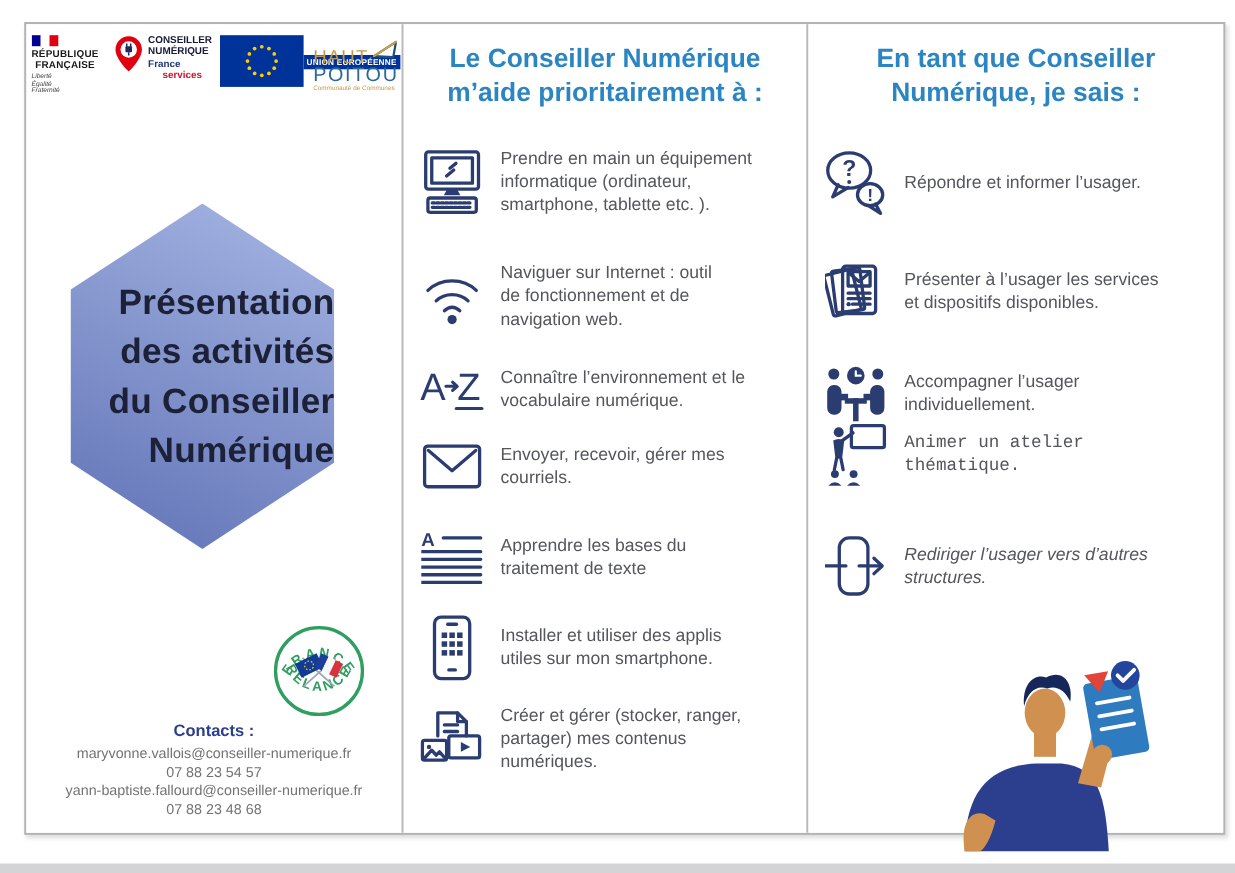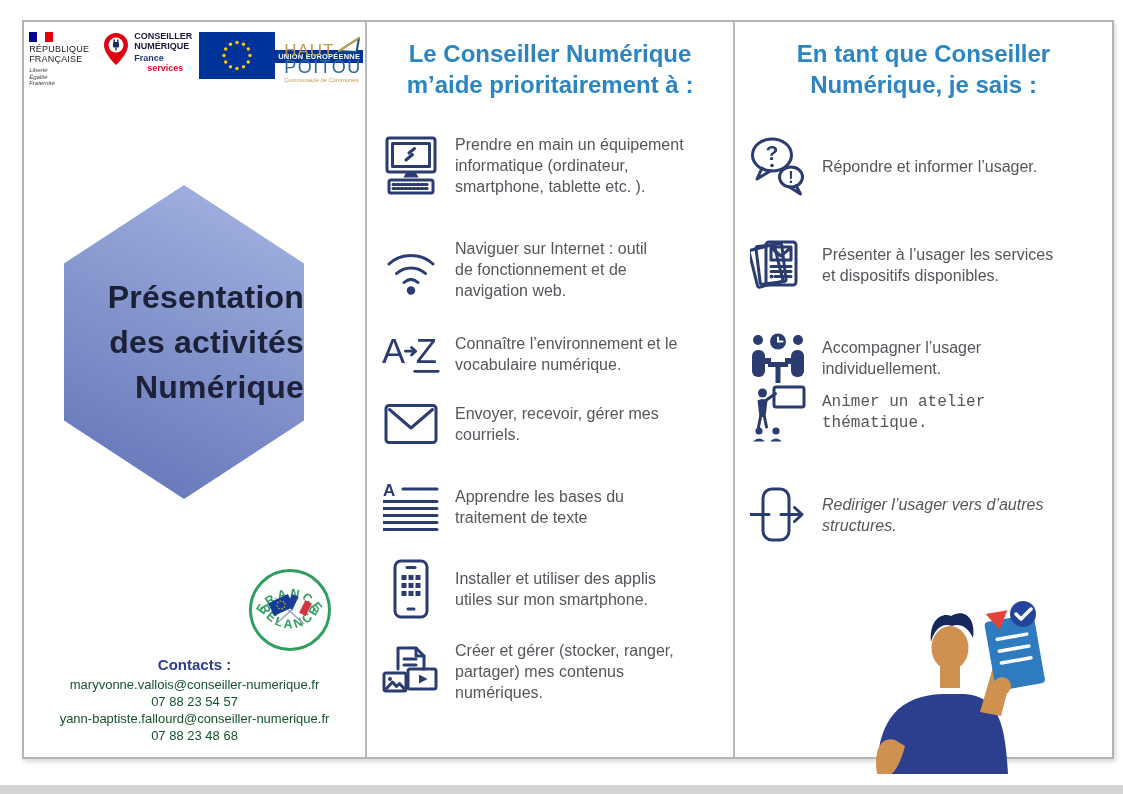--- a/index.html
+++ b/index.html
@@ -13,21 +13,21 @@
   .panel-middle{width:366px;border-right:2px solid #b9b9bc;}
   .panel-right{flex:1;}
   .pre{white-space:pre-line;}
 
   
   .logos-row{position:absolute;left:6px;top:10px;right:4px;display:flex;
              align-items:flex-start;justify-content:center;gap:7px;}
   .rf-block{width:78px;}
   .rf-flag{display:flex;height:10px;width:24px;margin-bottom:2px;}
   .rf-flag div{flex:1;}
-  .rf-title{font-size:9px;font-weight:normal;color:#1a1a1a;letter-spacing:.2px;line-height:10px;}
+  .rf-title{font-size:9px;font-weight:bold;color:#1a1a1a;letter-spacing:.2px;line-height:10px;text-align:center;}
   .rf-motto{font-size:6px;font-style:italic;color:#444;line-height:6.5px;margin-top:3px;}
   .logo-divider{width:1px;background:#cfcfcf;height:62px;margin-top:2px;}
   .cn-block{display:flex;gap:5px;align-items:flex-start;width:96px;}
   .cn-text{line-height:10px;}
   .cn-title{font-size:9px;font-weight:bold;color:#19193a;line-height:9.5px;}
   .cn-france{font-size:9px;font-weight:bold;color:#20387a;margin-top:2px;}
   .cn-services{font-size:9px;font-weight:bold;color:#d6102e;padding-left:13px;}
   .eu-block{width:78px;display:flex;flex-direction:row;align-items:center;}
   .eu-flag{width:76px;height:47px;background:#003399;display:flex;align-items:center;justify-content:center;}
   .eu-label{margin-top:2px;background:#003399;color:#fff;font-size:7.5px;font-weight:bold;
@@ -44,21 +44,21 @@
            background:linear-gradient(205deg,#a6b6e4 0%,#8495cd 48%,#6172b7 100%);
            display:flex;flex-direction:column;align-items:flex-end;justify-content:center;}
   .hex-line{font-size:32px;line-height:45px;font-weight:800;color:#1d2138;letter-spacing:.2px;}
 
   
   .relance{position:absolute;left:223px;top:545px;width:86px;height:86px;}
 
   
   .contacts{position:absolute;left:0;right:0;top:634px;text-align:center;}
   .contacts-label{font-size:15px;font-weight:bold;color:#2b3f8f;margin-bottom:3px;}
-  .contact-line{font-size:13px;color:#14532d;line-height:17px;}
+  .contact-line{font-size:13px;color:#737373;line-height:17px;}
 
   
   .col-header{margin:18px auto 16px;max-width:305px;text-align:center;
               font-size:24px;line-height:31px;font-weight:bold;color:#2b85c2;}
   .item{position:absolute;left:15px;right:12px;display:flex;align-items:center;gap:15px;}
   .item-icon{width:58px;flex:0 0 58px;display:flex;justify-content:center;align-items:center;}
   .item-text{font-size:16px;line-height:21px;color:#54565b;}
 
   .ic{stroke:#2b3c71;fill:none;stroke-width:3;stroke-linecap:round;stroke-linejoin:round;}
   .icf{fill:#2b3c71;stroke:none;}
@@ -141,20 +141,21 @@
           </span>
         </div>
         <div class="hp-poitou">POITOU</div>
         <div class="hp-sub">Communauté de Communes</div>
       </div>
     </div>
 
     <div class="hexagon">
       <div class="hex-line">Présentation</div>
       <div class="hex-line">des activités</div>
+      <div class="hex-line">du Conseiller</div>
       <div class="hex-line">Numérique</div>
     </div>
 
     <div class="relance">
       <svg width="86" height="86" viewBox="0 0 86 86">
         <circle cx="43" cy="43" r="39.5" fill="#ffffff" stroke="#2f9e5f" stroke-width="3"></circle>
         <defs>
           <path id="arcTop" d="M 14 53 A 30 30 0 0 1 72 53"></path>
           <path id="arcBottom" d="M 12 37 A 32 32 0 0 0 74 37"></path>
         </defs>

